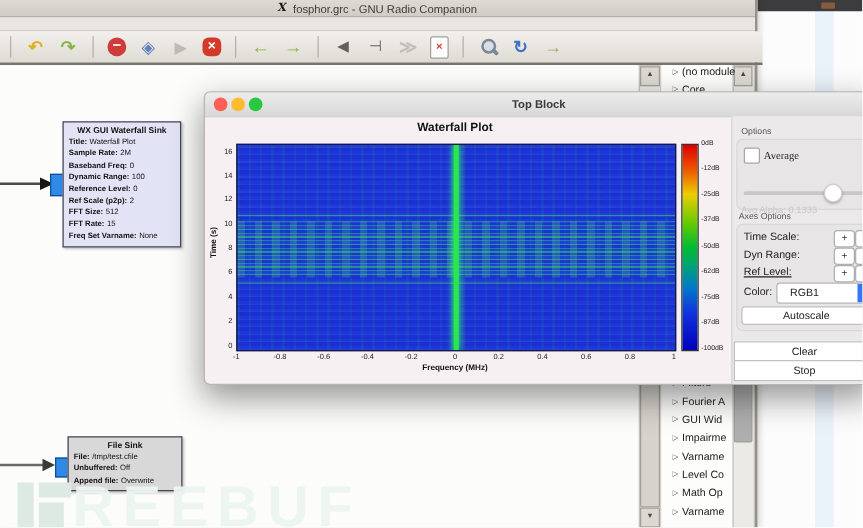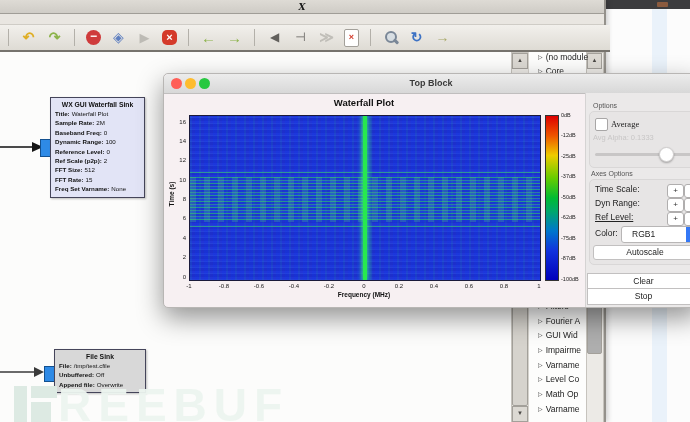--- a/index.html
+++ b/index.html
@@ -88,21 +88,21 @@
   .colorbar{left:381px;top:41px;width:12px;height:164px;border:1px solid #333;
     background:linear-gradient(180deg,#dd0000 0%,#ee5500 12%,#eecc00 24%,#66cc00 38%,#00bb33 50%,#00a86b 58%,#0077cc 70%,#1133dd 82%,#0000bb 100%);}
   .cbl{left:397px;width:30px;height:7px;line-height:7px;font-size:5.5px;color:#222;}
 
   
   .opt-panel{left:421px;top:19px;width:113px;height:214px;background:#ebe9e9;border-left:1px solid #d5d3d3;}
   .sec-label{font-size:7px;color:#555;}
   .group{background:#e7e5e5;border:1px solid #d9d7d7;border-radius:5px;}
   .checkbox{width:11px;height:11px;background:#fff;border:1px solid #a8a6a6;border-radius:2px;cursor:pointer;}
   .opt-text{font-size:8.5px;color:#222;}
-  .opt-gray{font-size:7.5px;color:#c8c6c6;}
+  .opt-gray{font-size:7.5px;color:#c8c6c6;margin-top:30px;}
   .slider-track{height:3px;background:#c8c6c6;border-radius:2px;}
   .slider-thumb{width:13px;height:13px;background:#fff;border:1px solid #d0cece;border-radius:50%;box-shadow:0 1px 2px rgba(0,0,0,.3);cursor:pointer;}
   .mini-btn{width:15px;height:12px;background:#fff;border:1px solid #b0aeae;border-radius:3px;font-size:8px;line-height:11px;text-align:center;color:#333;cursor:pointer;}
   .dropdown{width:77px;height:15px;background:#fff;border:1px solid #b8b6b6;border-radius:3px;cursor:pointer;overflow:hidden;}
   .dd-text{position:absolute;left:10px;top:2px;font-size:8.5px;color:#222;}
   .dd-blue{position:absolute;right:0;top:0;width:13px;height:100%;background:#3478f6;color:#fff;font-size:4px;line-height:4px;text-align:center;padding-top:3px;box-sizing:border-box;}
   .wide-btn{background:#fff;border:1px solid #c2c0c0;text-align:center;color:#222;cursor:pointer;}
 </style>
 </head>
 <body>
@@ -113,20 +113,21 @@
     <div class="a bg-stripe"></div>
     <div class="a bg-dark">
       <div class="a bg-btn"></div>
     </div>
   </div>
 
   <div class="a grc">
 
     <div class="a grc-titlebar">
       <span class="x11">X</span>
+      <span>fosphor.grc - GNU Radio Companion</span>
     </div>
     <div class="a grc-menustrip"></div>
 
     <div class="a grc-toolbar">
       <span class="tb-sep"></span>
       <span class="tb tb-undo">↶</span>
       <span class="tb tb-redo">↷</span>
       <span class="tb-sep"></span>
       <span class="tb tb-delete">−</span>
       <span class="tb tb-generate">◈</span>

